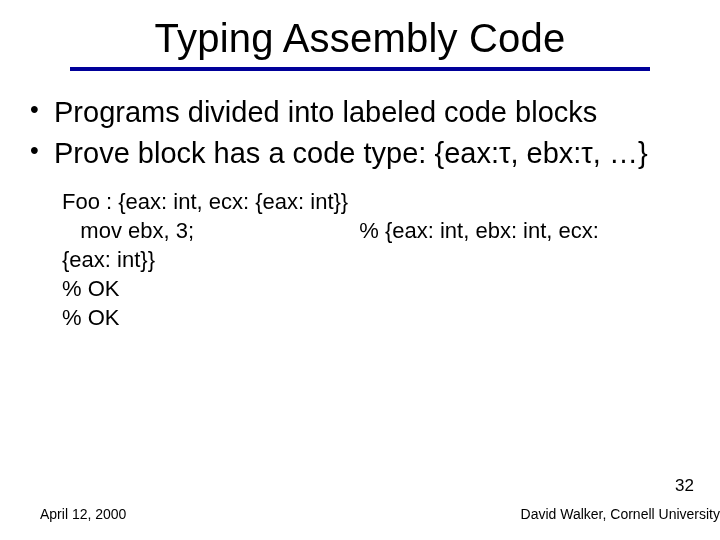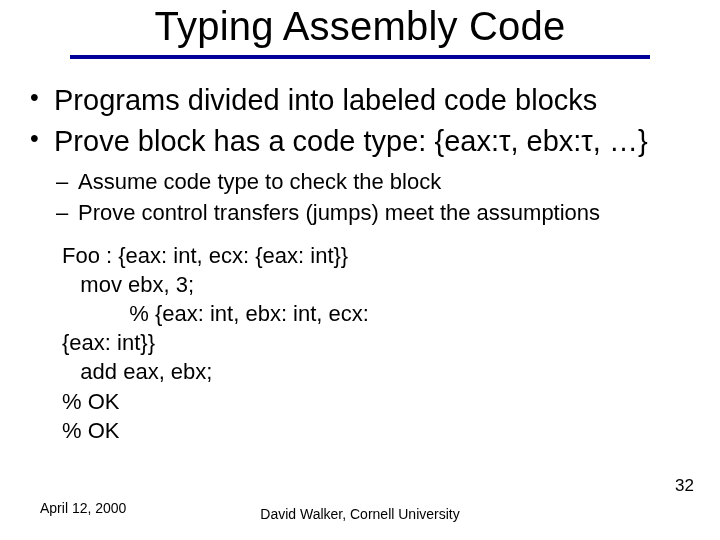--- a/index.html
+++ b/index.html
@@ -15,21 +15,21 @@
   .slide {
     position: relative;
     width: 720px;
     height: 540px;
     box-sizing: border-box;
   }
   .title {
     text-align: center;
     font-size: 40px;
     font-weight: 400;
-    padding-top: 4px;
+    padding-top: 16px;
     padding-bottom: 6px;
     letter-spacing: 0.2px;
   }
   .title-underline {
     width: 580px;
     margin: 0 auto;
     border-bottom: 4px solid #000099;
   }
   .main-bullets {
     margin: 22px 0 0 28px;
@@ -66,36 +66,36 @@
     content: "–";
     position: absolute;
     left: 0;
     top: 0;
   }
   .code-block {
     margin: 14px 0 0 62px;
     font-size: 22px;
     line-height: 1.32;
   }
-  .code-row { display: flex; flex-direction: column; }
+  .code-row { display: flex; }
   .code-left { width: 230px; white-space: pre; }
   .code-right { white-space: pre; }
   .code-fullrow { white-space: pre; }
   .footer-date {
     position: absolute;
     left: 40px;
-    bottom: 24px;
+    bottom: 18px;
     font-size: 14px;
   }
   .footer-center {
     position: absolute;
     left: 0;
     right: 0;
     bottom: 18px;
-    text-align: center;
+    text-align: right;
     font-size: 14px;
   }
   .page-number {
     position: absolute;
     right: 26px;
     bottom: 44px;
     font-size: 17px;
   }
 </style>
 </head>
@@ -104,34 +104,29 @@
 <div class="slide">
 
   <div class="title">Typing Assembly Code</div>
   <div class="title-underline"></div>
 
   <ul class="main-bullets">
     <li>Programs divided into labeled code blocks</li>
     <li>Prove block has a code type: {eax:τ, ebx:τ, …}</li>
   </ul>
 
-  <ul class="sub-bullets">
-    <li>Assume code type to check the block</li>
-    <li>Prove control transfers (jumps) meet the assumptions</li>
-  </ul>
 
   <div class="code-block">
     <div class="code-fullrow">Foo : {eax: int, ecx: {eax: int}}</div>
     <div class="code-row">
       <span class="code-left">   mov ebx, 3;</span>
       <span class="code-right">           % {eax: int, ebx: int, ecx:</span>
     </div>
     <div class="code-fullrow">{eax: int}}</div>
     <div class="code-row">
-      <span class="code-left">   add eax, ebx;</span>
       <span class="code-right">% OK</span>
     </div>
     <div class="code-row">
       <span class="code-right">% OK</span>
     </div>
   </div>
 
   <div class="footer-date">April 12, 2000</div>
   <div class="footer-center">David Walker, Cornell University</div>
   <div class="page-number">32</div>

